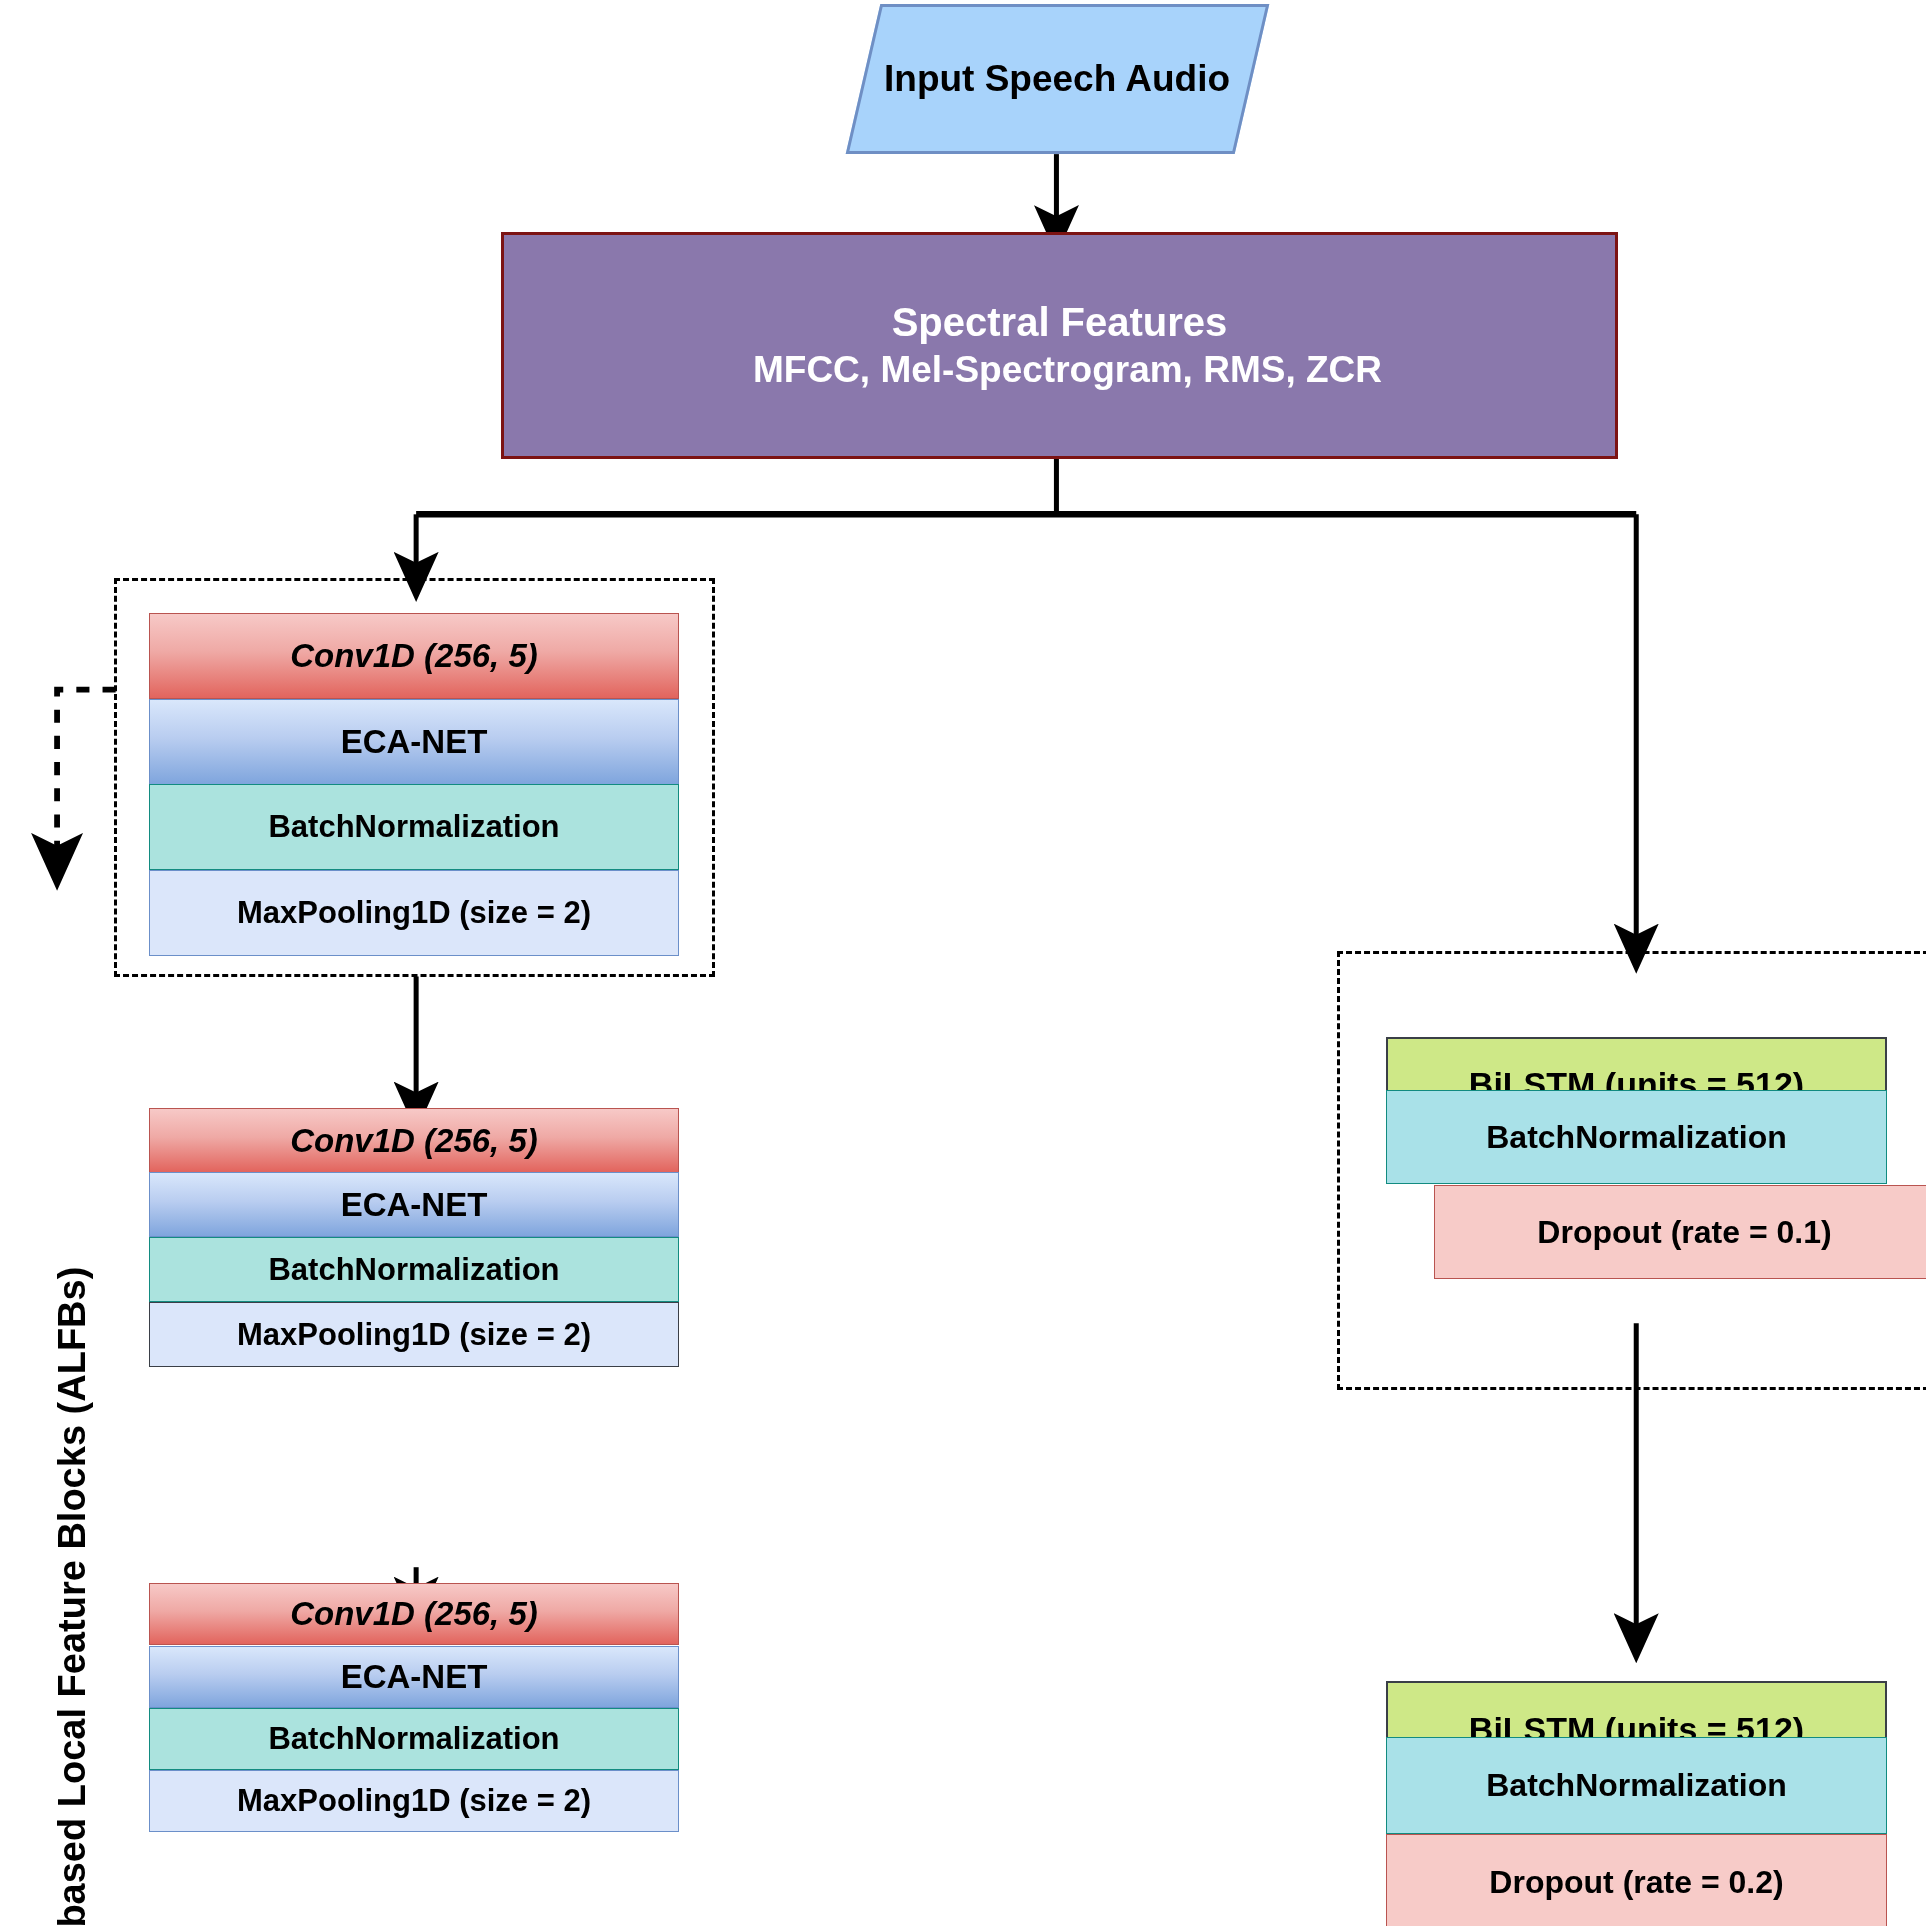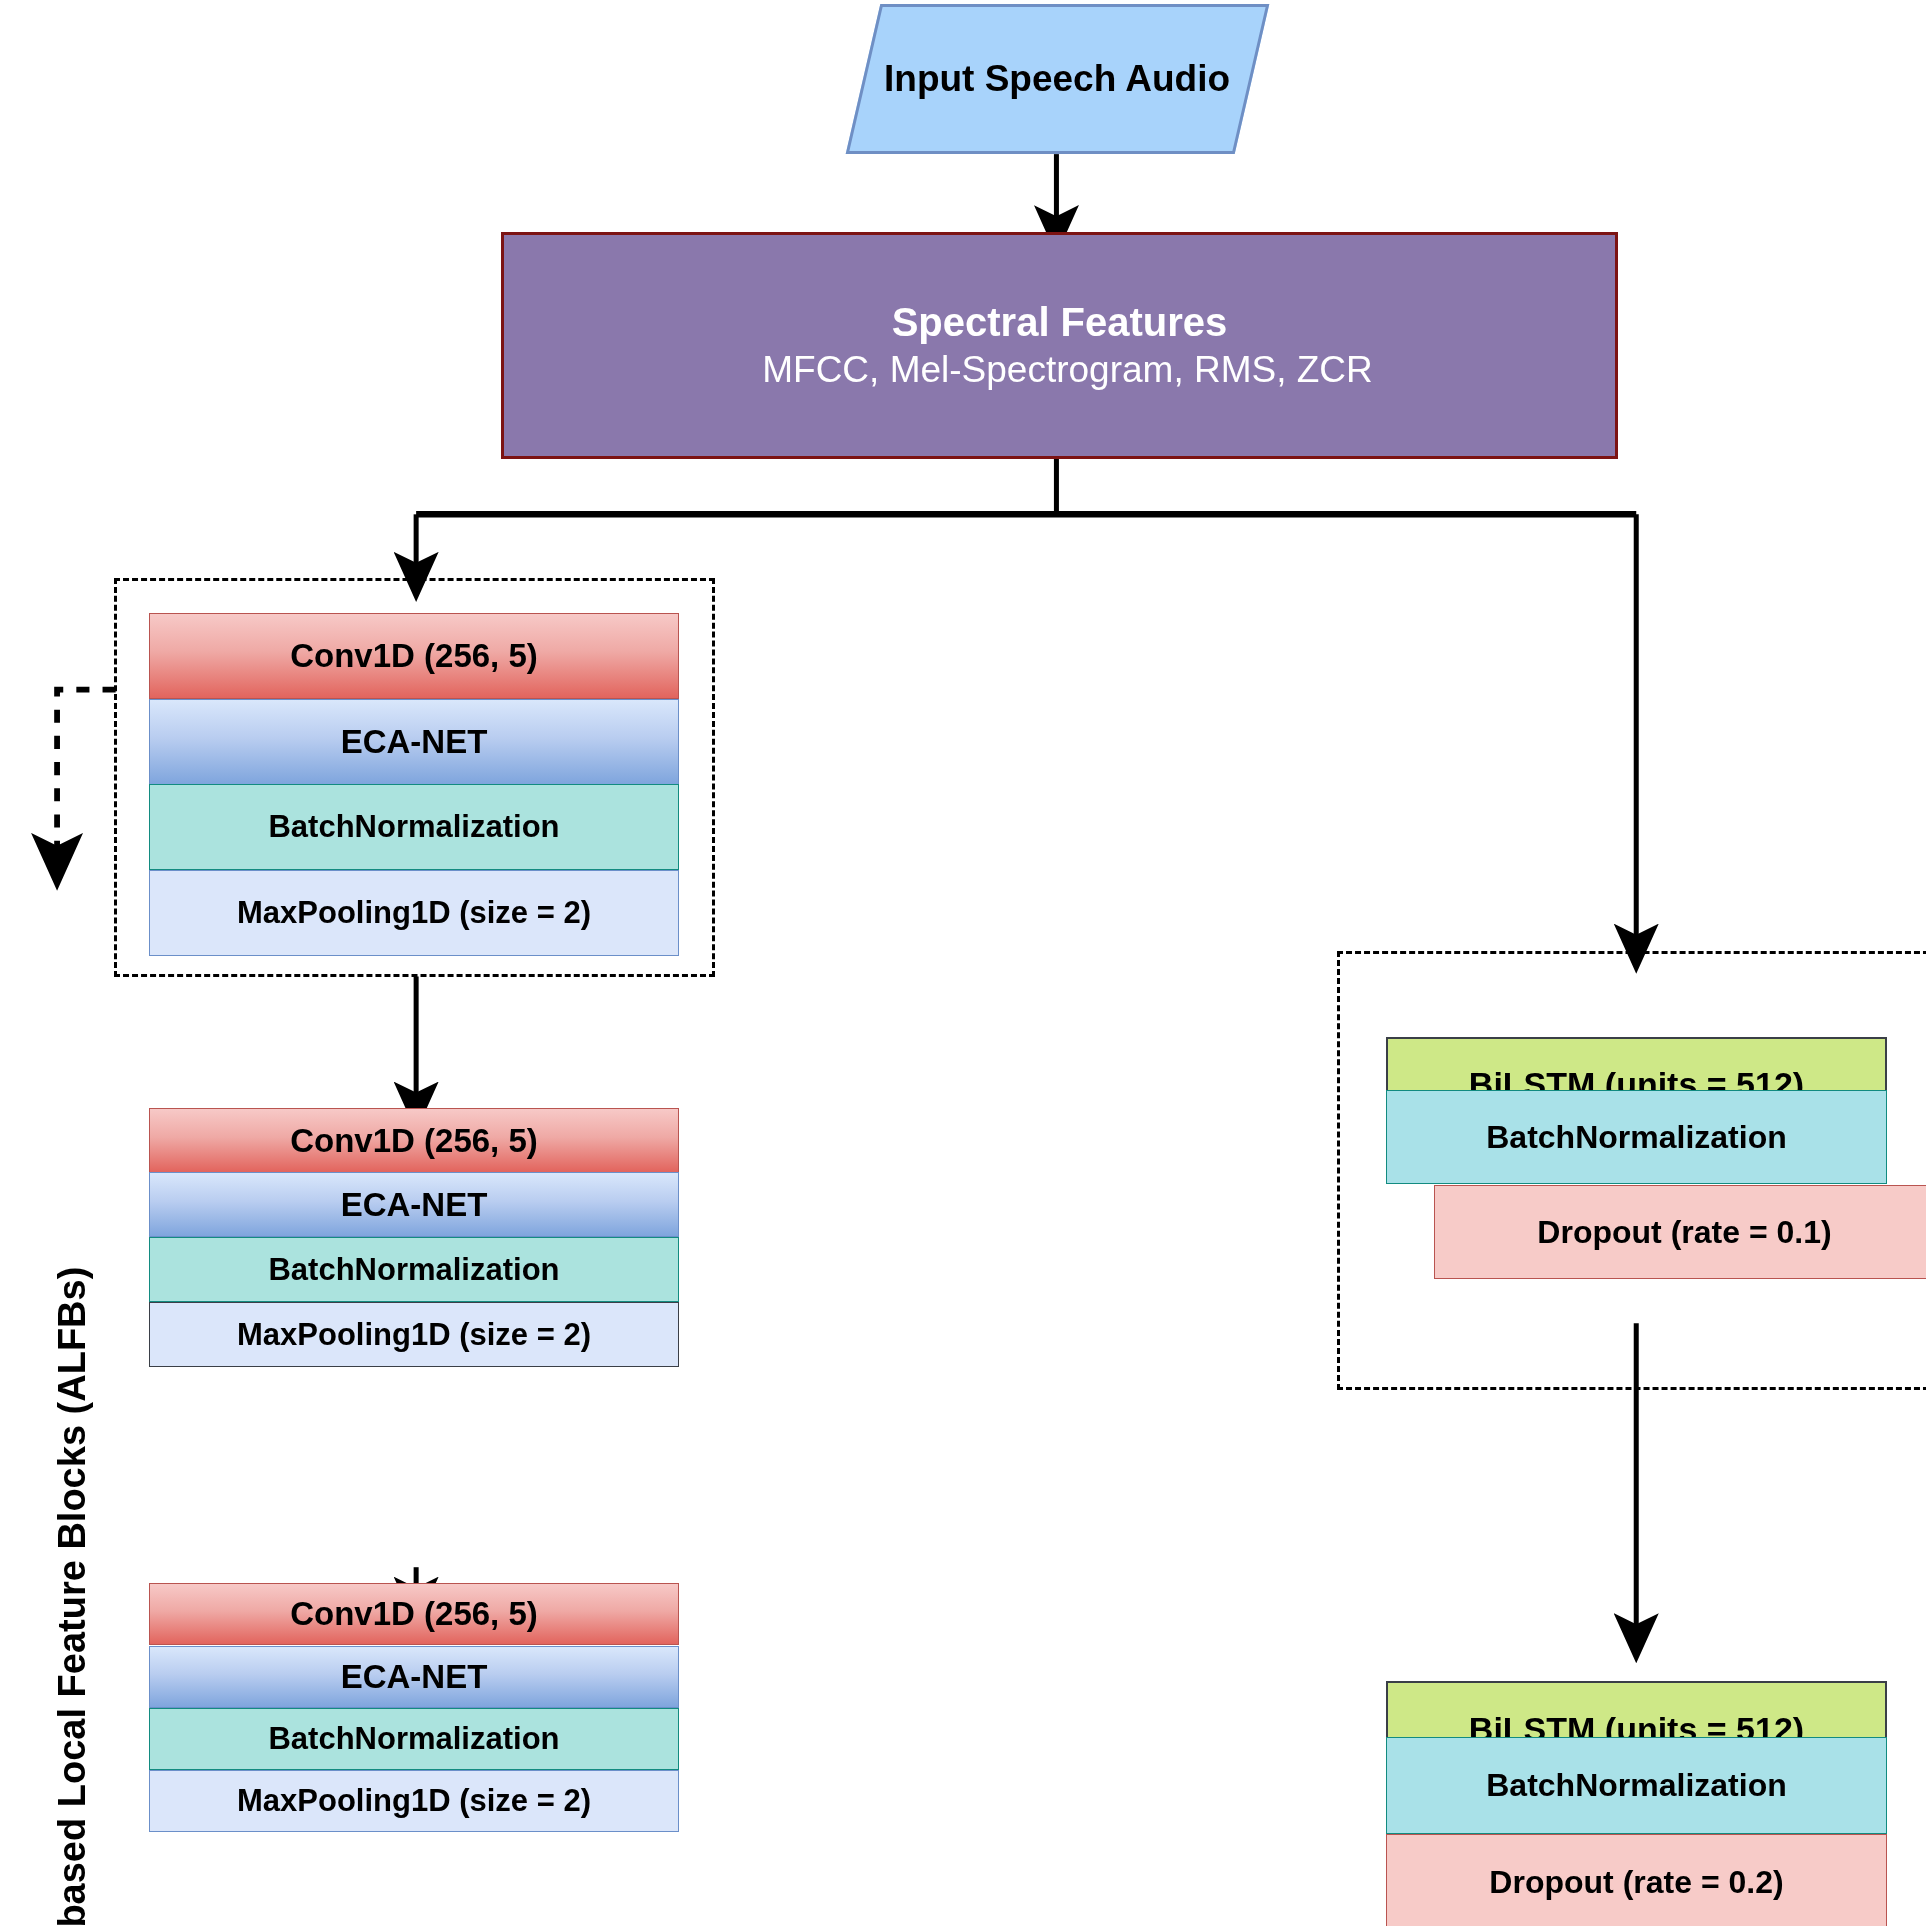--- a/index.html
+++ b/index.html
@@ -37,20 +37,21 @@
     pointer-events:none;
   }
   .n-spectral{
     background:#8a78ac;
     border:3.5px solid #7c1313;
     color:#ffffff;
   }
   .n-conv{
     background:linear-gradient(180deg,#f7c9c7 0%,#efa9a5 45%,#e2645d 100%);
     border:1.9px solid #b95450;
+    font-style:italic;
   }
   .n-eca{
     background:linear-gradient(180deg,#d9e7fb 0%,#b9cdf0 45%,#7fa5dd 100%);
     border:1.9px solid #6b8fc9;
   }
   .n-bn{
     background:#abe3de;
     border:1.9px solid #128b80;
   }
   .n-bn2{
@@ -132,21 +133,21 @@
     <path d="M5030,2485 L5235,2485 L5235,2920" stroke="#000" stroke-width="15" stroke-dasharray="34 34" fill="none" marker-end="url(#ahd)"></path>
   </svg>
 
   <div class="parallelo" style="left:863px; top:3.9px; width:389px; height:150px; font-size:37px;">
     <span>Input Speech
 Audio</span>
   </div>
 
   <div class="node n-spectral" style="left:501px; top:232px; width:1117px; height:227px; flex-direction:column;">
     <div style="font-size:40px; font-weight:bold;">Spectral Features</div>
-    <div style="font-size:37px; font-weight:normal; margin-top:6.2px;margin-left:16px;">MFCC, Mel-Spectrogram, RMS, ZCR</div>
+    <div style="font-size:37px; font-weight:bold; margin-top:6.2px;margin-left:16px;">MFCC, Mel-Spectrogram, RMS, ZCR</div>
   </div>
 
   <div class="dashbox" style="left:114px; top:578px; width:601px; height:399px;"></div>
 
   <div class="node n-conv" style="left:149px; top:613px; width:530px; height:86px; font-size:33px;">Conv1D (256, 5)</div>
   <div class="node n-eca" style="left:149px; top:699px; width:530px; height:86px; font-size:33px;">ECA-NET</div>
   <div class="node n-bn" style="left:149px; top:784px; width:530px; height:86px; font-size:31px;">BatchNormalization</div>
   <div class="node n-maxpool" style="left:149px; top:870px; width:530px; height:86px; font-size:31px;">MaxPooling1D (size = 2)</div>
 
   <div class="node n-conv" style="left:149px; top:1108px; width:530px; height:65px; font-size:33px;">Conv1D (256, 5)</div>

